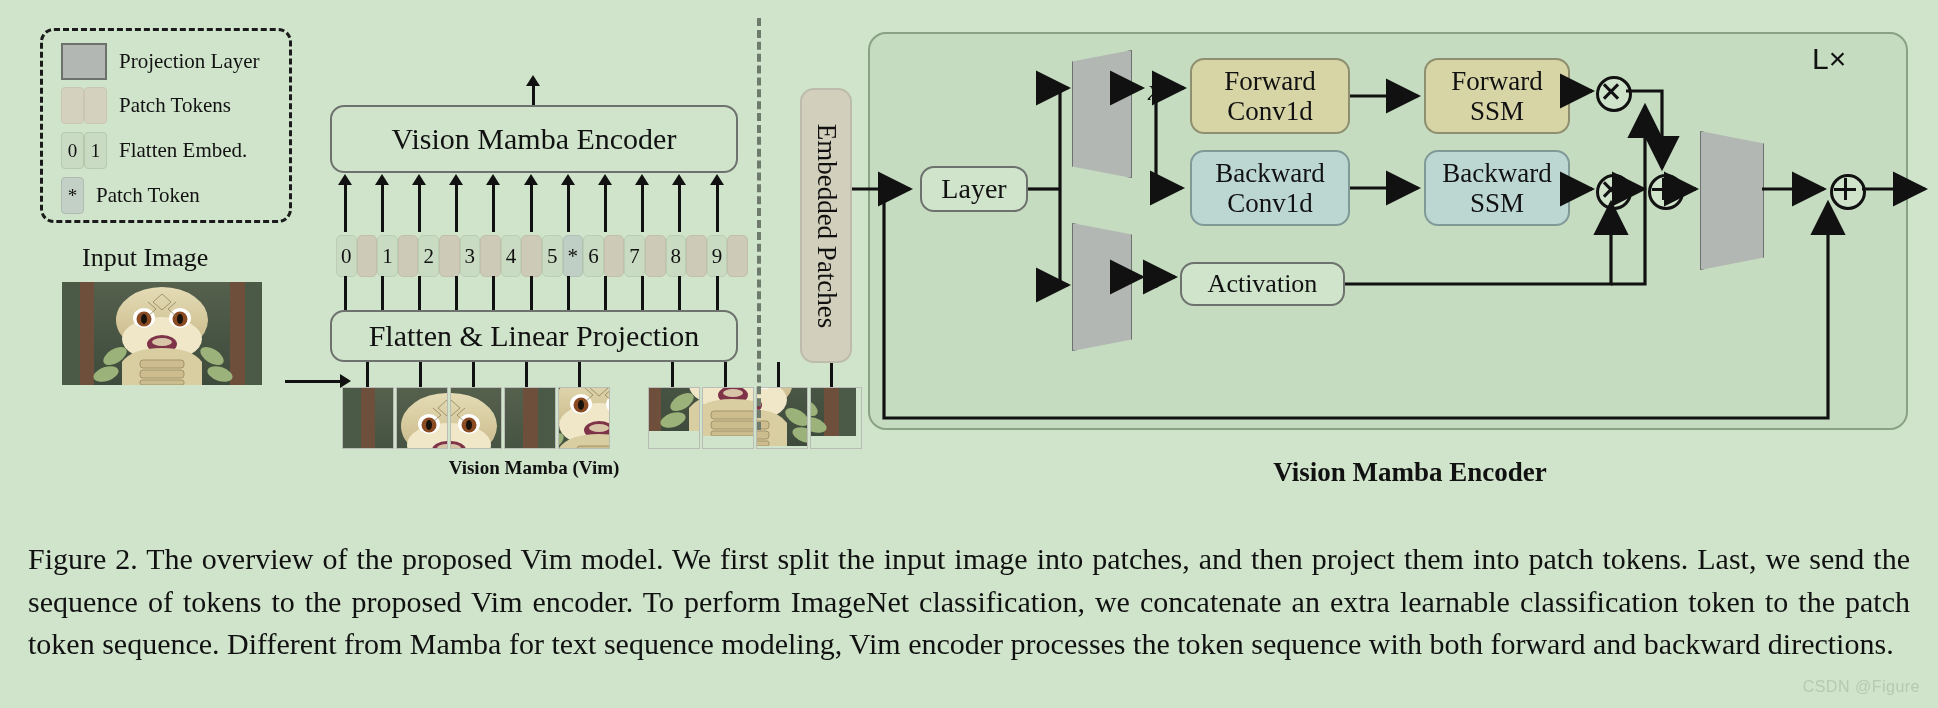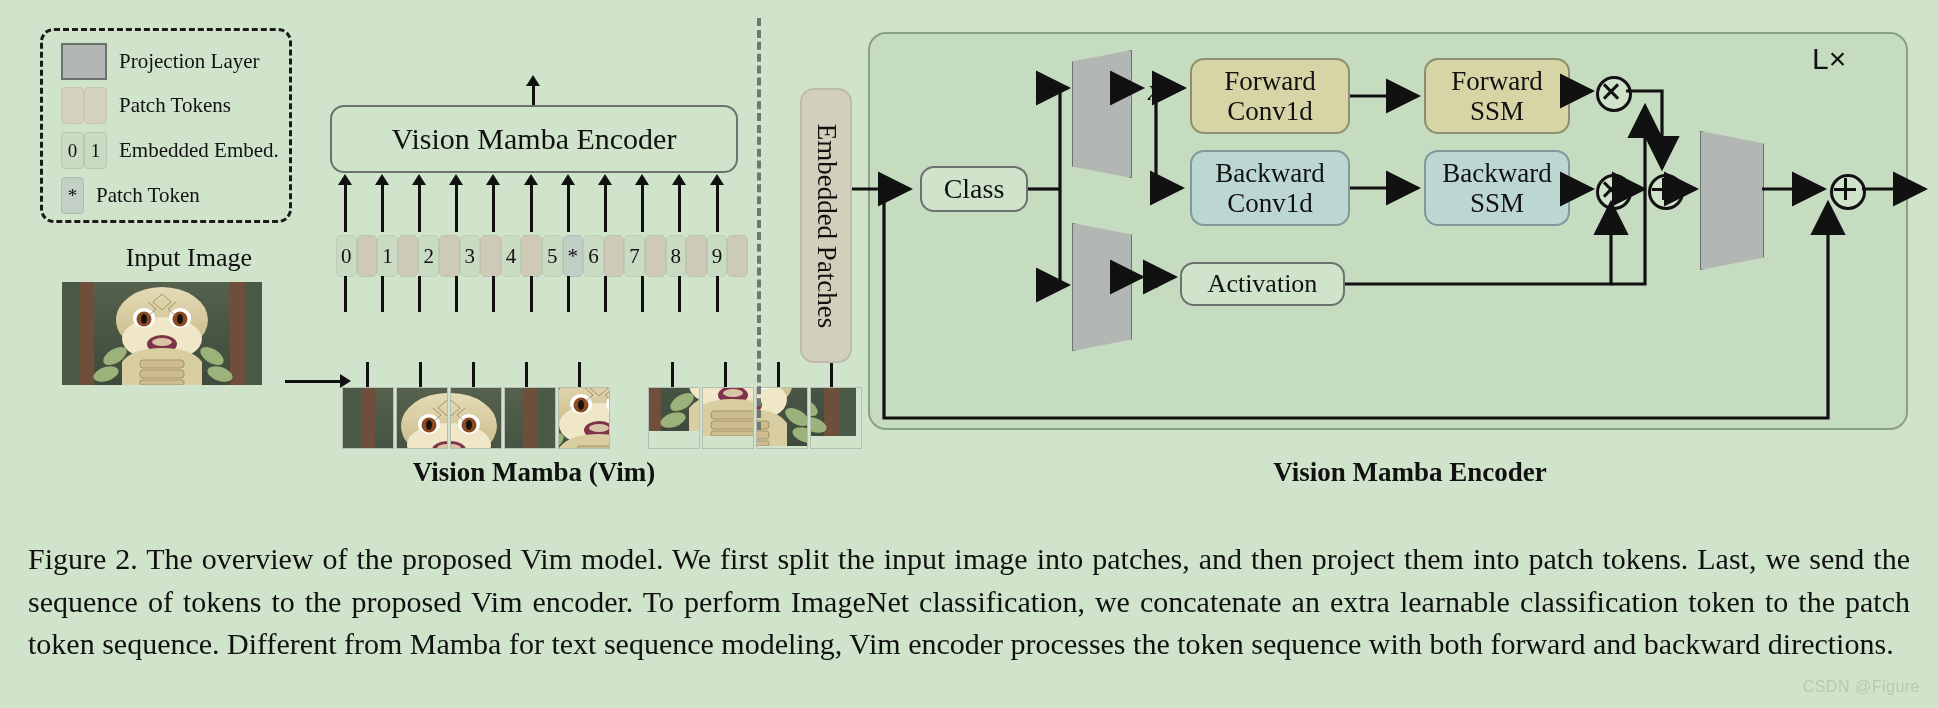--- a/index.html
+++ b/index.html
@@ -49,39 +49,39 @@
 
   
   #tokrow{left:336px;top:235px;height:40px;display:flex;}
   .tok{width:18.6px;height:40px;border-radius:5px;display:flex;align-items:center;justify-content:center;
        font-size:21px;color:#111;}
   .tok.pos{background:#c9dbc2;border:1px solid #bacfb3;}
   .tok.patch{background:#cdcbb8;border:1px solid #c2c0ad;}
   .tok.cls{background:#c0cfc5;border:1px solid #b0c0b5;}
 
   
-  #inputlbl{left:82px;top:243px;width:170px;text-align:right;font-size:26px;}
+  #inputlbl{left:82px;top:243px;width:170px;text-align:left;font-size:26px;}
   #inimg{left:62px;top:282px;width:200px;height:103px;}
 
   .snakebox{
     position:absolute;overflow:hidden;
     background:#44513f;
   }
 
   
   #arr-in{left:285px;top:380px;width:55px;height:3px;background:#111;}
   #arr-in:after{content:"";position:absolute;right:-11px;top:-6px;
     border-top:7.5px solid transparent;border-bottom:7.5px solid transparent;border-left:11px solid #111;}
 
   
   #patchstrip{left:342px;top:387px;height:60px;}
   .pcell{position:absolute;top:0;width:50px;height:60px;overflow:hidden;border:1px solid #b9bcb5;}
 
   
-  #vimlabel{left:330px;top:457px;width:408px;text-align:center;font-size:27px;font-weight:bold;}
+  #vimlabel{left:330px;top:457px;width:408px;text-align:center;font-size:19px;font-weight:bold;}
 
   
   #divider{left:757px;top:18px;width:0;height:412px;border-left:4px dashed #6d7a6c;}
 
   
   #embpatch{
     left:800px;top:88px;width:52px;height:275px;
     background:#d2d0bd;border:2px solid #bdbbab;border-radius:14px;
   }
   #embpatch span{
@@ -159,21 +159,21 @@
     <div class="leg-row" style="top:12px;">
       <span class="sw-proj"></span>
       <span class="leg-label">Projection Layer</span>
     </div>
 
     <div class="leg-row" style="top:101px;">
       <span class="sw-pos">
         <i>0</i>
         <i>1</i>
       </span>
-      <span class="leg-label">Embedded Embed.</span>
+      <span class="leg-label">Flatten Embed.</span>
     </div>
 
     <div class="leg-row" style="top:146px;">
       <span class="sw-cls">*</span>
       <span class="leg-label">Patch Token</span>
     </div>
   </div>
 
   <div class="abs" id="arr-vme-mlp"></div>
   <div class="abs rbox" id="vme">Vision Mamba Encoder</div>
@@ -233,20 +233,21 @@
       <div class="abs" style="left: 455.1px; top: 276px; width: 3px; height: 36px; background: rgb(17, 17, 17);"></div>
       <div class="abs" style="left: 492.3px; top: 276px; width: 3px; height: 36px; background: rgb(17, 17, 17);"></div>
       <div class="abs" style="left: 529.5px; top: 276px; width: 3px; height: 36px; background: rgb(17, 17, 17);"></div>
       <div class="abs" style="left: 566.7px; top: 276px; width: 3px; height: 36px; background: rgb(17, 17, 17);"></div>
       <div class="abs" style="left: 603.9px; top: 276px; width: 3px; height: 36px; background: rgb(17, 17, 17);"></div>
       <div class="abs" style="left: 641.1px; top: 276px; width: 3px; height: 36px; background: rgb(17, 17, 17);"></div>
       <div class="abs" style="left: 678.3px; top: 276px; width: 3px; height: 36px; background: rgb(17, 17, 17);"></div>
       <div class="abs" style="left: 715.5px; top: 276px; width: 3px; height: 36px; background: rgb(17, 17, 17);"></div>
     </div>
 
+  <div class="abs rbox" id="flat">Flatten &amp; Linear Projection</div>
 
   <div id="ticks-patch">
       <div class="abs" style="left: 365.5px; top: 362px; width: 3px; height: 26px; background: rgb(17, 17, 17);"></div>
       <div class="abs" style="left: 418.5px; top: 362px; width: 3px; height: 26px; background: rgb(17, 17, 17);"></div>
       <div class="abs" style="left: 471.5px; top: 362px; width: 3px; height: 26px; background: rgb(17, 17, 17);"></div>
       <div class="abs" style="left: 524.5px; top: 362px; width: 3px; height: 26px; background: rgb(17, 17, 17);"></div>
       <div class="abs" style="left: 577.5px; top: 362px; width: 3px; height: 26px; background: rgb(17, 17, 17);"></div>
       <div class="abs" style="left: 670.5px; top: 362px; width: 3px; height: 26px; background: rgb(17, 17, 17);"></div>
       <div class="abs" style="left: 723.5px; top: 362px; width: 3px; height: 26px; background: rgb(17, 17, 17);"></div>
       <div class="abs" style="left: 776.5px; top: 362px; width: 3px; height: 26px; background: rgb(17, 17, 17);"></div>
@@ -742,21 +743,21 @@
 
   <div class="abs" id="divider"></div>
 
   <div class="abs" id="embpatch">
     <span>Embedded Patches</span>
   </div>
 
   <div class="abs" id="encpanel"></div>
   <div class="abs" id="lx">L×</div>
 
-  <div class="abs rbox" id="norm">Class</div>
+  <div class="abs rbox" id="norm">Layer</div>
   <div class="abs rbox" id="fconv">
       <span class="ml">Forward<br>Conv1d</span>
     </div>
   <div class="abs rbox" id="bconv">
       <span class="ml">Backward<br>Conv1d</span>
     </div>
   <div class="abs rbox" id="fssm">
       <span class="ml">Forward<br>SSM</span>
     </div>
   <div class="abs rbox" id="bssm">

